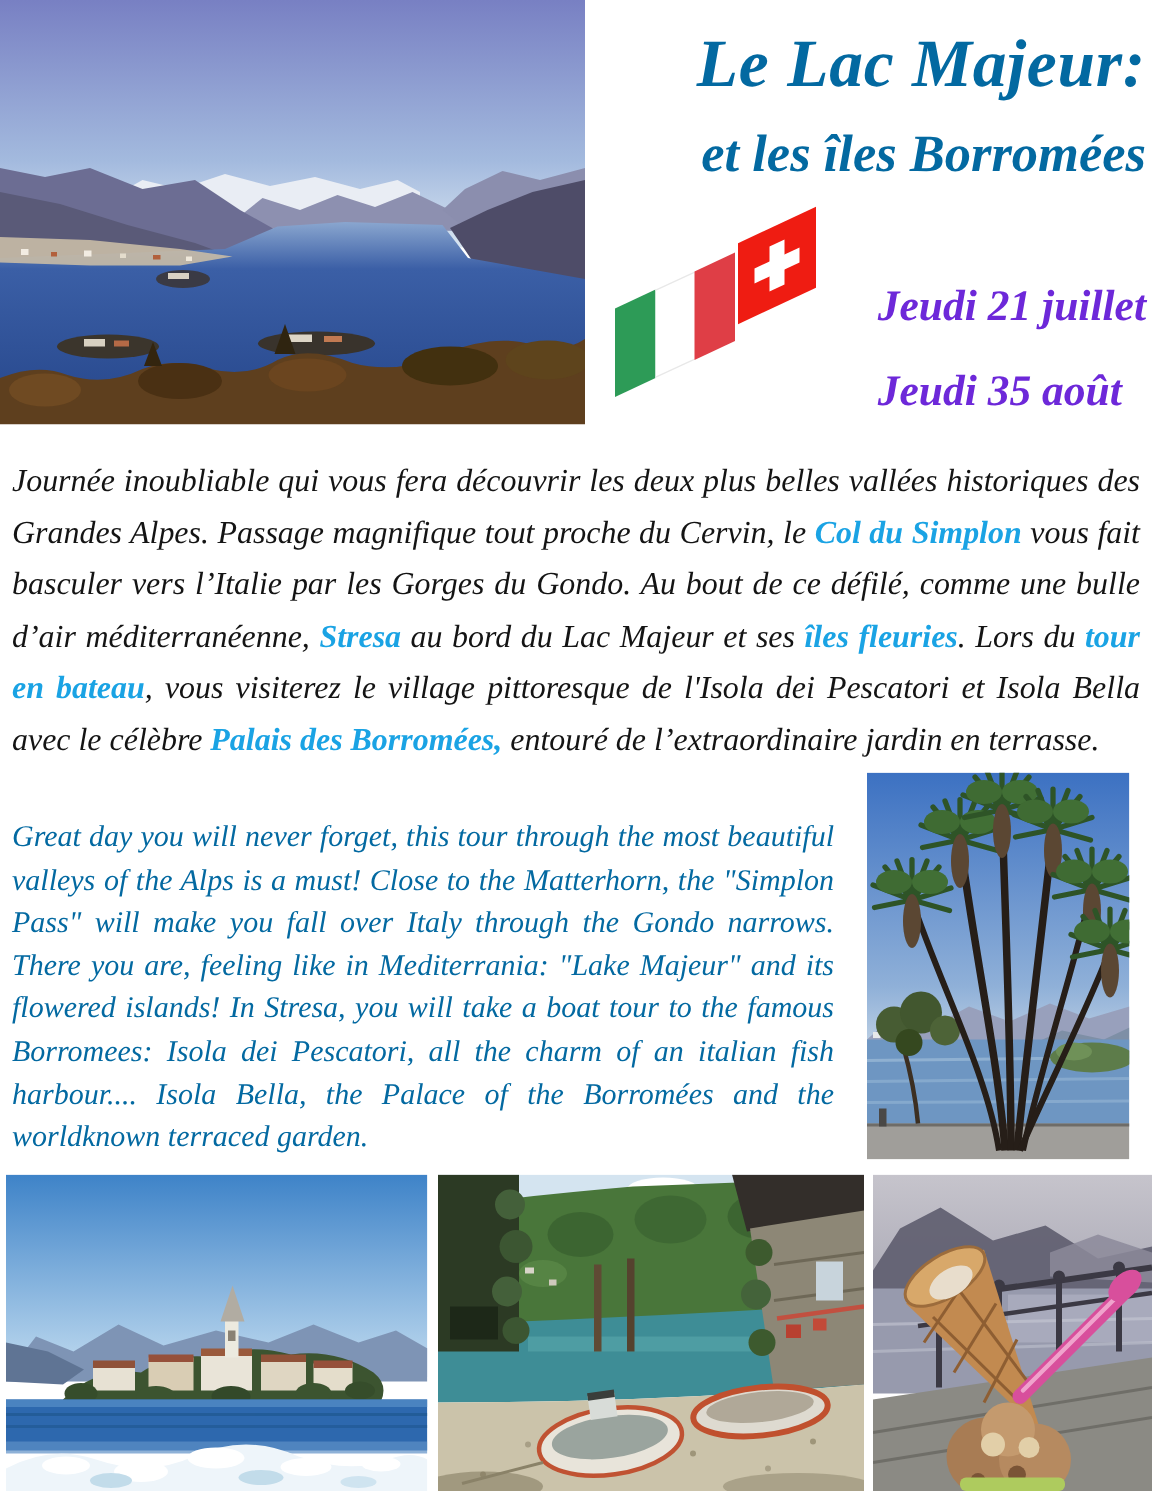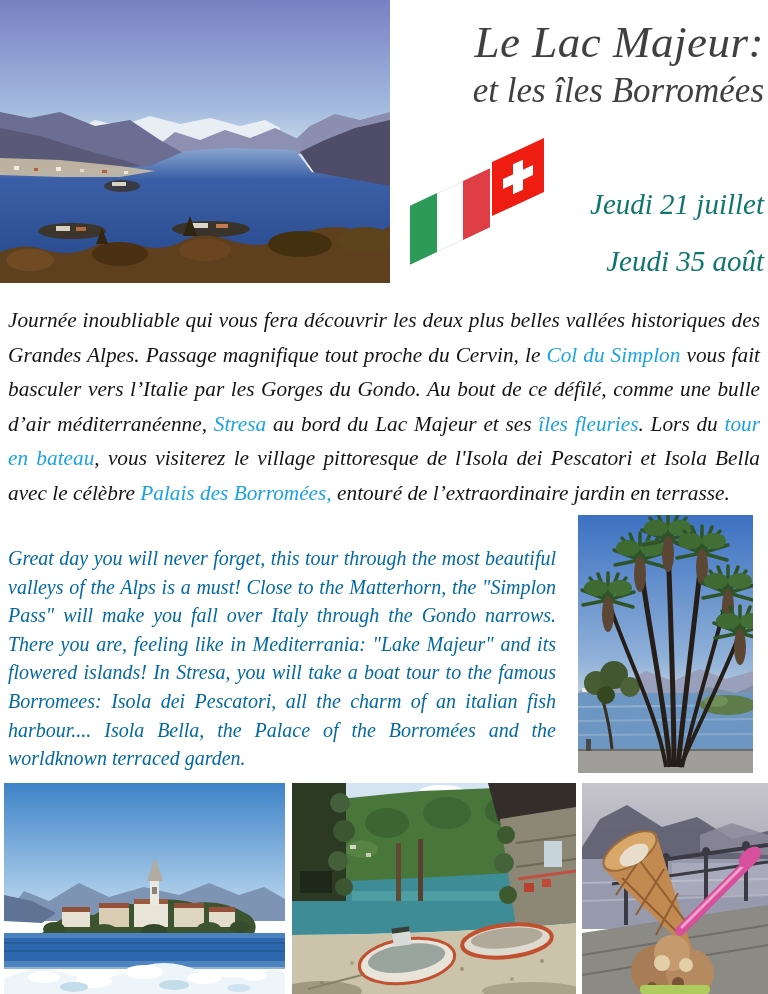--- a/index.html
+++ b/index.html
@@ -13,42 +13,42 @@
   .photo { position:absolute; overflow:hidden; }
   .photo svg { display:block; }
 
   .photo-hero     { left:0;    top:0;    width:390px; height:283px; }
   .photo-palms    { left:578px; top:515px; width:175px; height:258px; }
   .photo-island   { left:4px;  top:783px; width:281px; height:211px; }
   .photo-boats    { left:292px; top:783px; width:284px; height:211px; }
   .photo-icecream { left:582px; top:783px; width:186px; height:211px; }
 
   .title-block { position:absolute; left:396px; top:14px; width:368px;
-                 text-align:right; color:#404040; font-weight:normal; }
+                 text-align:right; color:#0369a1; font-weight:bold; }
   .title-line1 { font-size:45px; line-height:56px; letter-spacing:0.5px; }
-  .title-line2 { font-size:35px; line-height:42px; margin-top:0; }
+  .title-line2 { font-size:35px; line-height:42px; margin-top:12px; }
 
   .flags { position:absolute; left:405px; top:140px; width:170px; height:140px; }
   .flag-italy { position:absolute; left:5px; top:47px; width:80px; height:59px;
                 display:flex; transform:skewY(-25deg); }
   .flag-italy .band { flex:1 1 0; }
   .band-green { background:#2d9b57; }
   .band-white { background:#ffffff; border-top:1px solid #e8e8e8; border-bottom:1px solid #e8e8e8; }
   .band-red   { background:#df3e46; }
   .flag-swiss { position:absolute; left:87px; top:10px; width:52px; height:54px;
                 background:#ef1c12; transform:skewY(-25deg); }
   .cross-v { position:absolute; left:21px; top:12px; width:10px; height:30px; background:#ffffff; }
   .cross-h { position:absolute; left:11px; top:22px; width:30px; height:10px; background:#ffffff; }
 
-  .dates { position:absolute; right:4px; top:176px; text-align:right;
-           color:#0f766e; font-weight:normal; font-size:29px; line-height:57px; }
+  .dates { position:absolute; right:4px; top:176px; text-align:left;
+           color:#6d28d9; font-weight:bold; font-size:29px; line-height:57px; }
 
   .para-fr { position:absolute; left:8px; top:303px; width:752px;
              font-size:21.3px; line-height:34.5px; text-align:justify; color:#141414; }
-  .para-fr .hl { color:#1aa3e4; font-weight:normal; }
+  .para-fr .hl { color:#1aa3e4; font-weight:bold; }
 
   .para-en { position:absolute; left:8px; top:544px; width:548px;
              font-size:20px; line-height:28.6px; text-align:justify; color:#0369a1; }
 </style>
 </head>
 <body>
 
 <div class="page">
 
   <div class="photo photo-hero">

